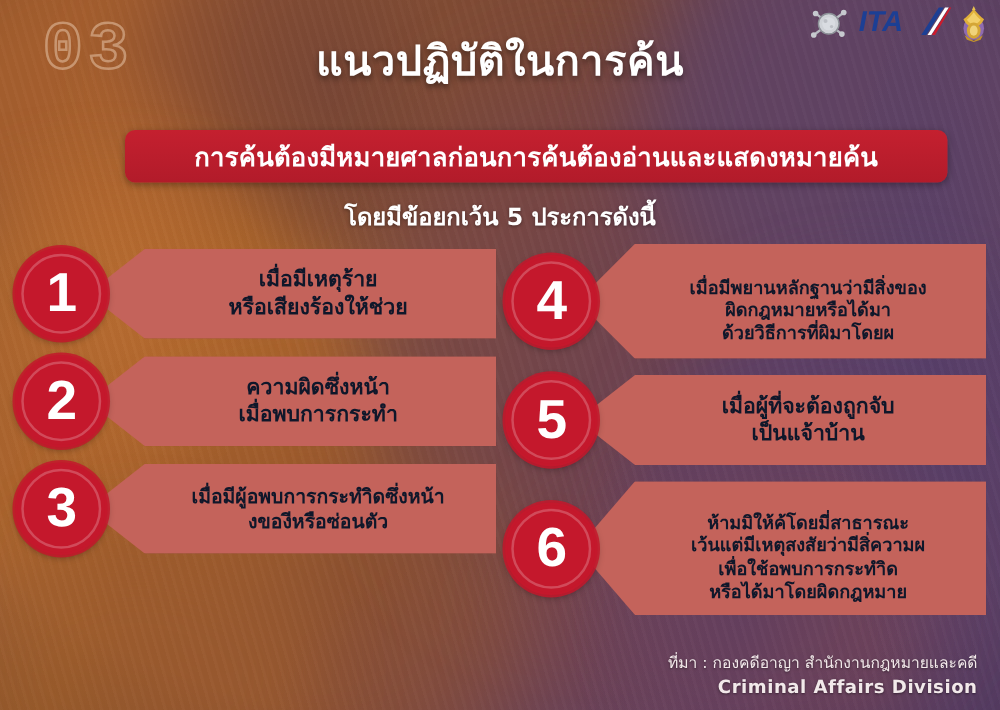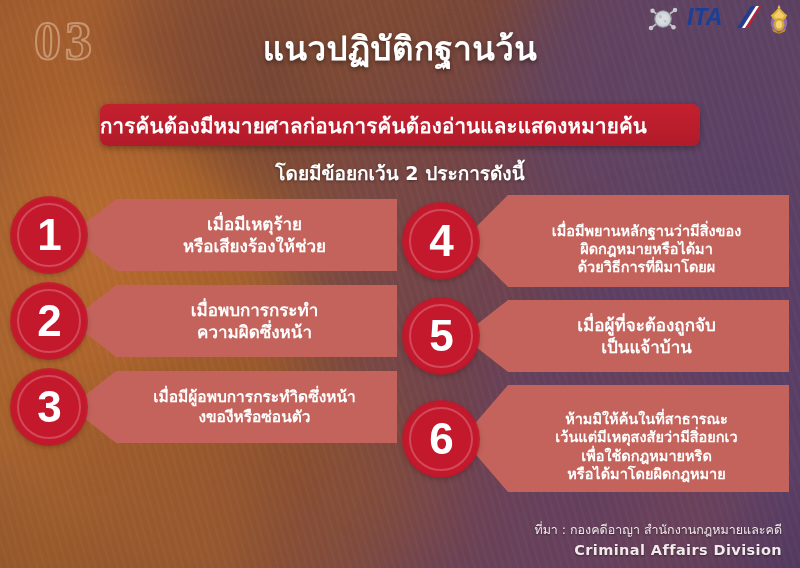--- a/index.html
+++ b/index.html
@@ -68,21 +68,21 @@
     opacity:.55;
   }
   .bg-vignette {
     position:absolute; inset:0;
     background:radial-gradient(ellipse 130% 120% at 50% 45%, rgba(0,0,0,0) 48%, rgba(0,0,0,.30) 100%);
   }
 
   
   .outline-num {
     position:absolute; left:34px; top:14px;
-    font-family:Liberation Serif, serif;
+    font-family:Liberation Mono, monospace;
     font-size:54px; font-weight:700; letter-spacing:4px;
     color:transparent;
     -webkit-text-stroke:2px rgba(226,190,160,.58);
     line-height:1;
     user-select:none;
   }
 
   .page-title {
     position:absolute; left:0; right:0; top:22px;
     text-align:center;
@@ -96,24 +96,24 @@
     display:flex; align-items:flex-start; gap:7px;
     height:32px;
   }
   .logo-mace { width:34px; height:30px; display:block; }
   .logo-ita  { height:26px; display:flex; align-items:center; }
   .logo-garuda { width:22px; height:30px; display:block; }
 
   
   .rule-banner {
     position:absolute; left:100px; top:104px;
-    width:600px; height:42px;
+    width:658px; height:42px;
     background:linear-gradient(180deg,#c4202f 0%,#b21b2a 100%);
     border-radius:8px;
-    display:flex; align-items:center; 
+    display:flex; align-items:center; justify-content:center;
     box-shadow:0 2px 6px rgba(0,0,0,.32);
   }
   .rule-banner-text {
     color:#fff; font-size:20.5px; font-weight:700; letter-spacing:.2px;
     white-space:nowrap;
   }
 
   .subtitle {
     position:absolute; left:0; right:0; top:158px;
     text-align:center;
@@ -157,21 +157,21 @@
     background:#c4635b;
     color:#16100f;
     display:flex; align-items:center; justify-content:center;
     text-align:center;
     padding:9px 14px 9px 56px;
     clip-path:polygon(0% 50%, 46px 0%, 100% 0%, 100% 100%, 46px 100%);
     box-shadow:0 2px 5px rgba(0,0,0,.22);
   }
   .arrow-plate .lines {
     font-size:17px; font-weight:700; line-height:1.32;
-    color:#ffffff;
+    color:#0f172a;
   }
   .arrow-plate.small .lines { font-size:15.5px; line-height:1.30; }
   .arrow-plate.xsmall .lines { font-size:14.5px; line-height:1.26;margin-top:16px; }
 
   
   .h-2line { min-height:72px; }
   .h-3line { min-height:92px; }
   .h-4line { min-height:100px; }
 
   
@@ -206,21 +206,21 @@
   <div class="bg-blob b7"></div>
   <div class="bg-blob b8"></div>
   <div class="bg-blob b9"></div>
   <div class="bg-blob b10"></div>
   <div class="bg-swirl"></div>
   <div class="bg-streaks"></div>
   <div class="bg-vignette"></div>
 
   <div class="outline-num">03</div>
 
-  <div class="page-title">แนวปฏิบัติกฐานว้น</div>
+  <div class="page-title">แนวปฏิบัติในการค้น</div>
 
   <div class="logos">
     <svg class="logo-mace" viewBox="0 0 44 40">
       <line x1="6" y1="32" x2="38" y2="8" stroke="#b9bcc2" stroke-width="2.4"></line>
       <line x1="8" y1="9" x2="36" y2="31" stroke="#b9bcc2" stroke-width="2.4"></line>
       <circle cx="22" cy="20" r="11" fill="#cfd2d7" stroke="#8d9298" stroke-width="1.5"></circle>
       <circle cx="22" cy="20" r="7" fill="#dfe2e6" opacity=".65"></circle>
       <circle cx="18.5" cy="17" r="2.2" fill="#b4b8be" opacity=".8"></circle>
       <circle cx="25" cy="23" r="1.8" fill="#b4b8be" opacity=".8"></circle>
       <circle cx="6" cy="32" r="3" fill="#c6c9ce"></circle>
@@ -246,21 +246,21 @@
       <ellipse cx="12" cy="22" rx="3.4" ry="4.4" fill="#f0d37a"></ellipse>
       <path d="M12 0.5 L13.6 4 L10.4 4 Z" fill="#e8c24e"></path>
       <path d="M4 26 L12 31 L20 26 L18 30 L12 32 L6 30 Z" fill="#c2922c"></path>
     </svg>
   </div>
 
   <div class="rule-banner">
     <span class="rule-banner-text">การค้นต้องมีหมายศาลก่อนการค้นต้องอ่านและแสดงหมายค้น</span>
   </div>
 
-  <div class="subtitle">โดยมีข้อยกเว้น 2 ประการดังนี้</div>
+  <div class="subtitle">โดยมีข้อยกเว้น 5 ประการดังนี้</div>
 
   <div class="col col-left">
 
     <div class="item">
       <div class="item-row">
         <div class="num-circle">
           <span class="num-text">1</span>
         </div>
         <div class="arrow-plate h-2line">
           <div class="lines">
@@ -271,22 +271,22 @@
       </div>
     </div>
 
     <div class="item">
       <div class="item-row">
         <div class="num-circle">
           <span class="num-text">2</span>
         </div>
         <div class="arrow-plate h-2line">
           <div class="lines">
+            <div>ความผิดซึ่งหน้า</div>
             <div>เมื่อพบการกระทำ</div>
-            <div>ความผิดซึ่งหน้า</div>
           </div>
         </div>
       </div>
     </div>
 
     <div class="item">
       <div class="item-row">
         <div class="num-circle">
           <span class="num-text">3</span>
         </div>
@@ -332,23 +332,23 @@
       </div>
     </div>
 
     <div class="item">
       <div class="item-row">
         <div class="num-circle">
           <span class="num-text">6</span>
         </div>
         <div class="arrow-plate h-4line xsmall">
           <div class="lines">
-            <div>ห้ามมิให้ค้นในที่สาธารณะ</div>
-            <div>เว้นแต่มีเหตุสงสัยว่ามีสิ่อยกเว</div>
-            <div>เพื่อใช้ดกฎหมายหริด</div>
+            <div>ห้ามมิให้ค้โดยมี่สาธารณะ</div>
+            <div>เว้นแต่มีเหตุสงสัยว่ามีสิ่ความผ</div>
+            <div>เพื่อใช้อพบการกระทำิด</div>
             <div>หรือได้มาโดยผิดกฎหมาย</div>
           </div>
         </div>
       </div>
     </div>
 
   </div>
 
   <div class="footer">
     <div class="footer-src">ที่มา : กองคดีอาญา สำนักงานกฎหมายและคดี</div>

